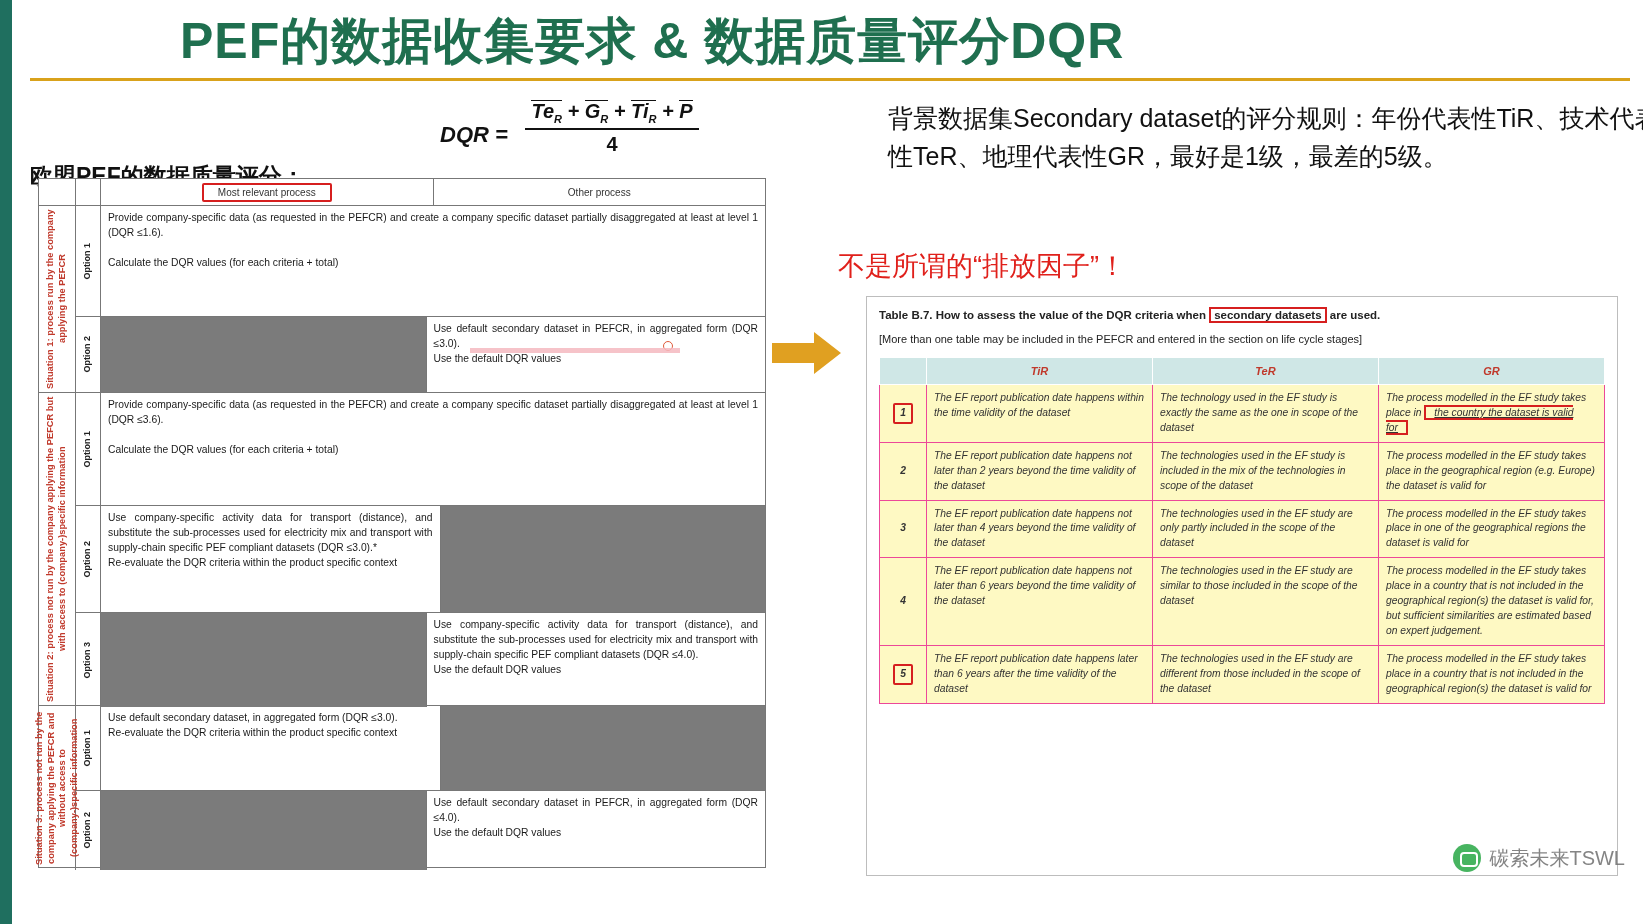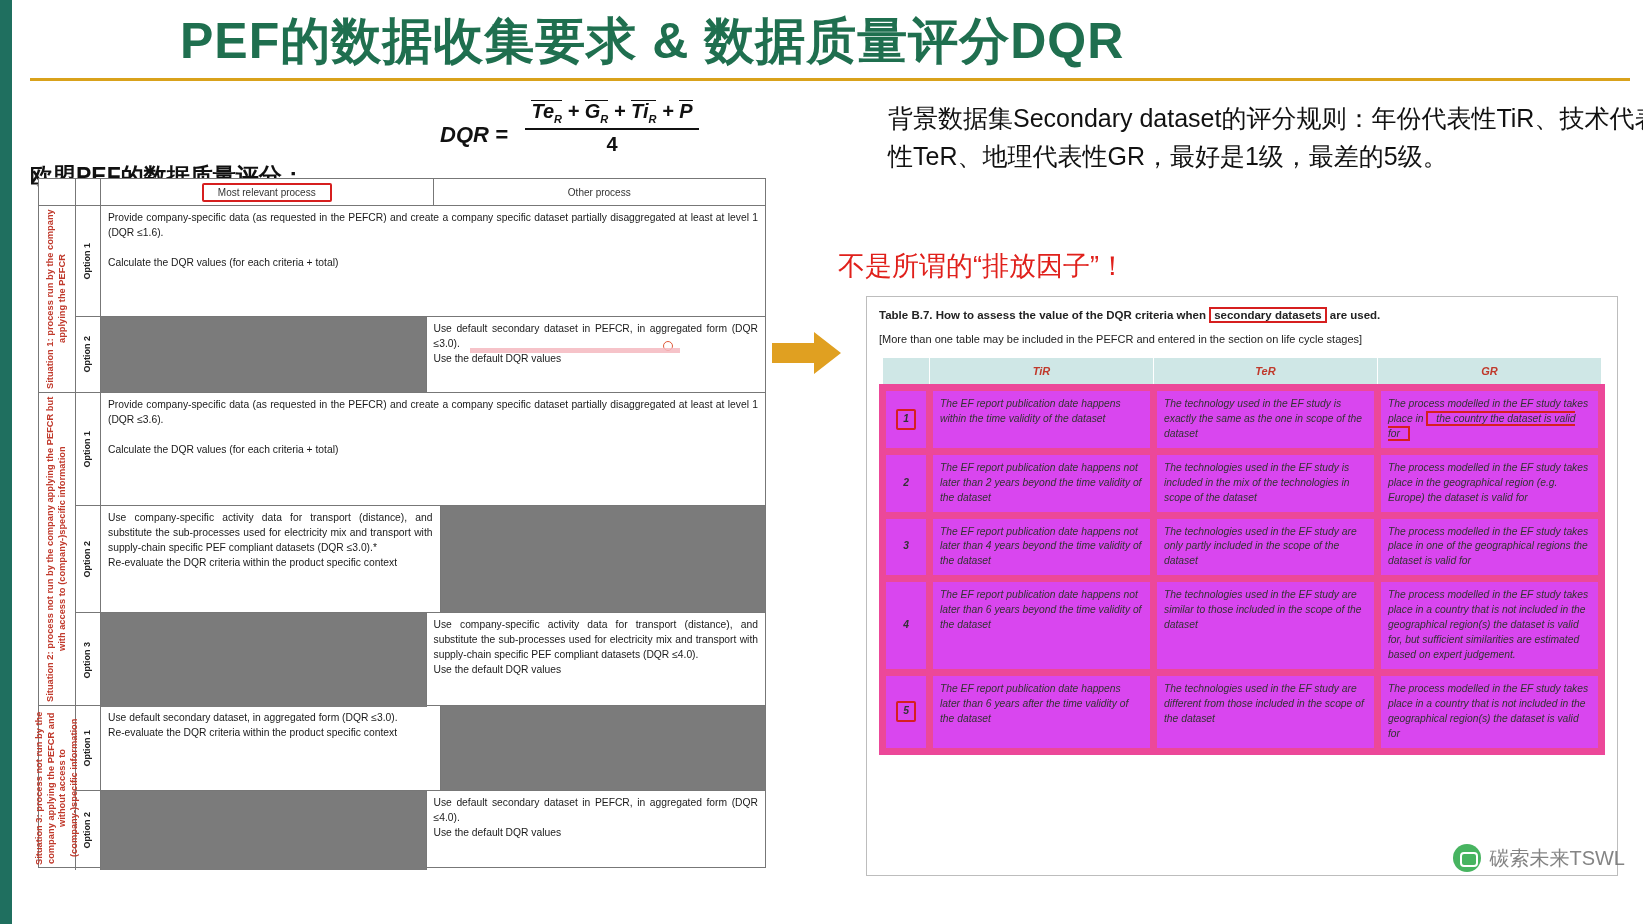--- a/index.html
+++ b/index.html
@@ -109,26 +109,26 @@
   .panel .cap{font-size:11.5px;font-weight:bold;color:#222;margin-bottom:10px;}
   .panel .note{font-size:11px;color:#222;margin-bottom:12px;}
   .cap .boxed{border:2px solid #d61f1f;padding:0 3px;display:inline-block;}
   .dqr-tbl{width:100%;border-collapse:collapse;table-layout:fixed;}
   .dqr-tbl th{
     background:#cfe7e6;color:#c0392b;font-style:italic;font-size:11px;font-weight:bold;
     padding:7px 4px;border:1px solid #fff;text-align:center;
   }
   .dqr-tbl th.idx{width:38px;}
   .dqr-tbl td{
-    background:#d946ef;border:7px solid #ec4899;padding:6px 7px;vertical-align:top;
+    background:#fef9c3;border:1px solid #ec4899;padding:6px 7px;vertical-align:top;
     font-style:italic;font-size:10.3px;line-height:1.45;color:#333;
   }
   .dqr-tbl td.idx{text-align:center;font-style:italic;font-weight:bold;color:#333;vertical-align:middle;}
   .idxbox{border:2px solid #d61f1f;padding:1px 5px;display:inline-block;border-radius:2px;}
-  .hl-box{border:2px solid #d61f1f;padding:0 8px;display:inline;}
+  .hl-box{border:2px solid #d61f1f;padding:0 8px;display:inline;text-decoration:underline;}
   .hl-strike{background:linear-gradient(transparent 45%, #f3a0a8 45%, #f3a0a8 72%, transparent 72%);}
 
   
   .wm{
     position:absolute;right:18px;bottom:52px;display:flex;align-items:center;gap:8px;
     color:#6f6f6f;font-size:20px;opacity:.85;
   }
   .wm .logo{
     width:28px;height:28px;border-radius:50%;background:#27a745;position:relative;flex:none;
   }

